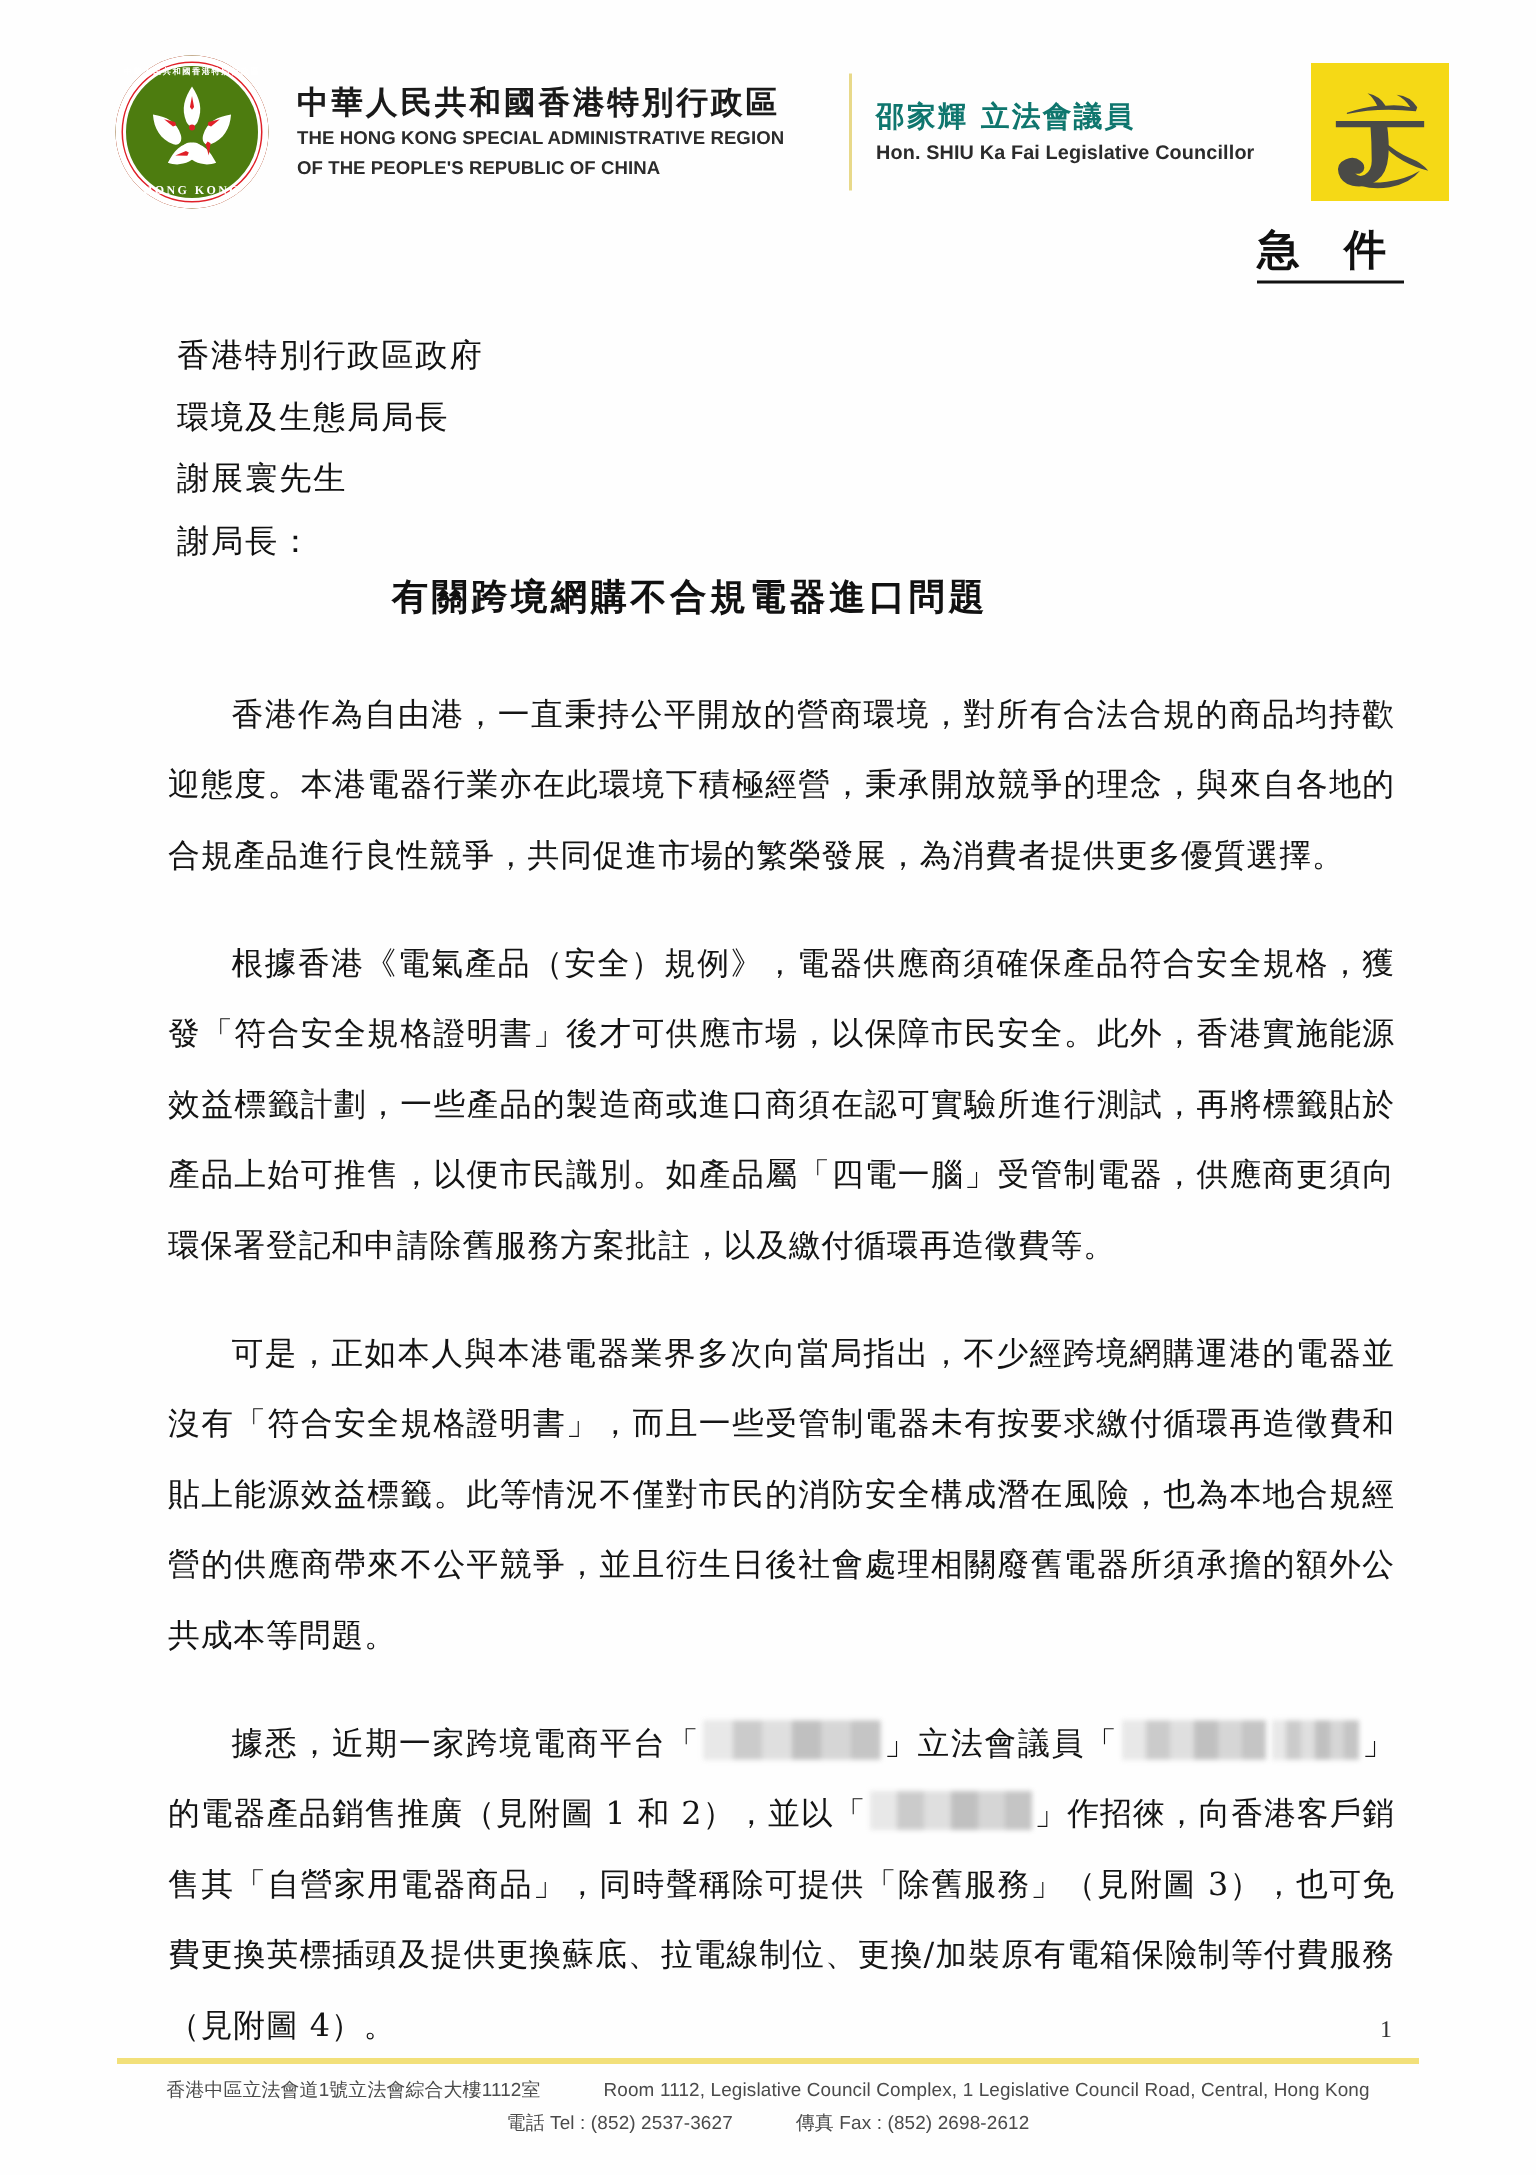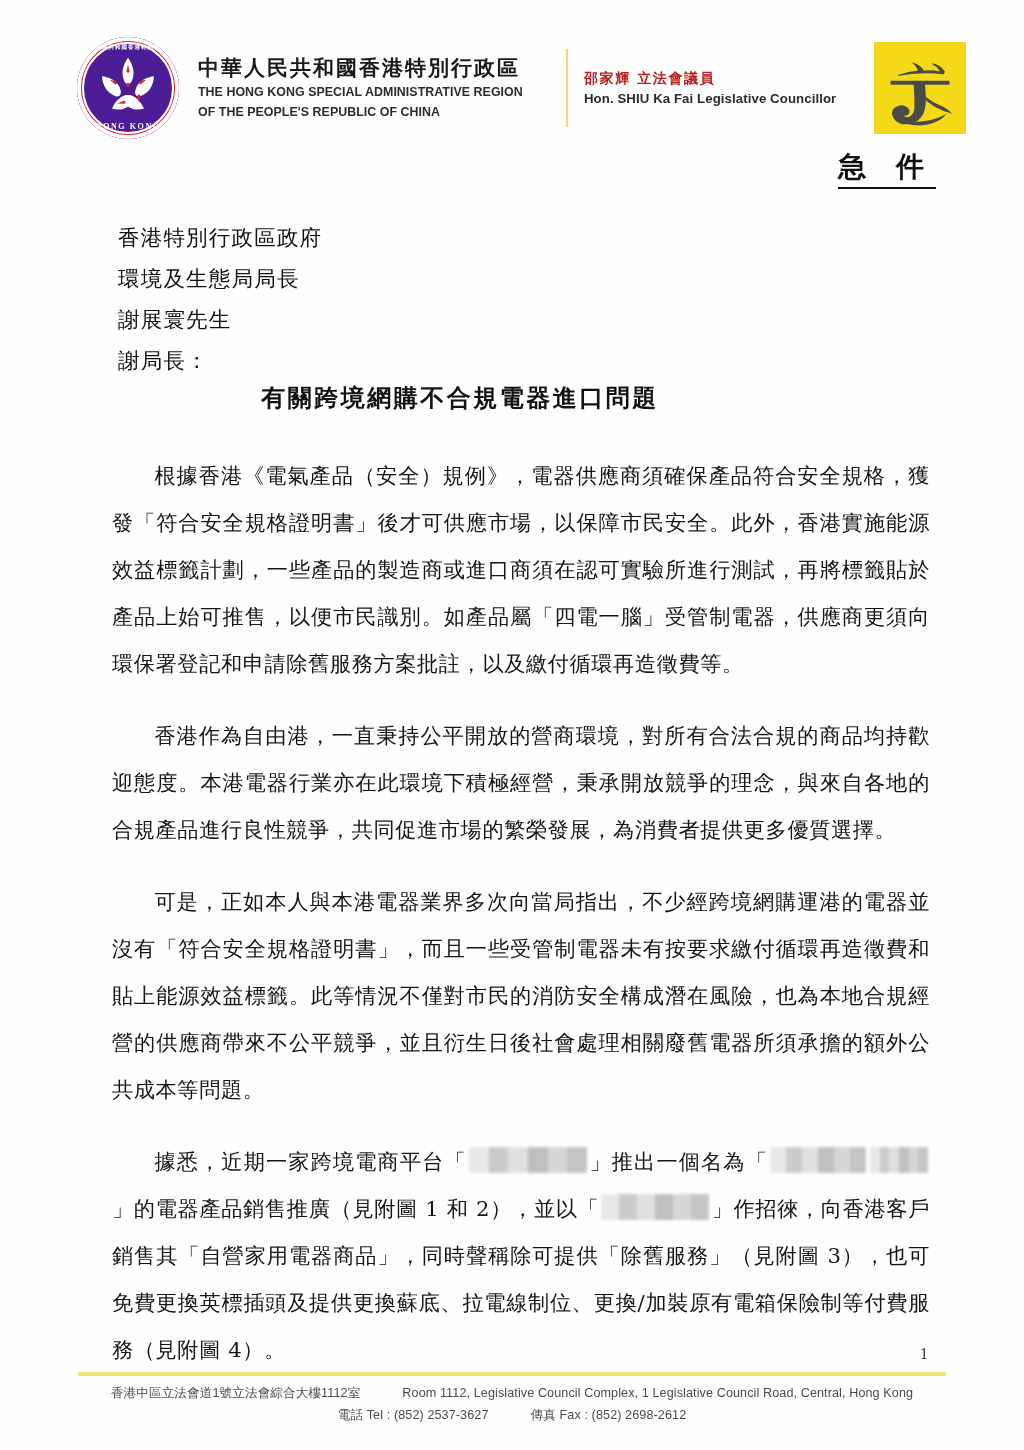--- a/index.html
+++ b/index.html
@@ -38,21 +38,21 @@
     margin-left: 72px;
     display: flex;
     align-items: center;
     justify-content: center;
     flex: none;
   }
   .emblem {
     width: 102px;
     height: 102px;
     border-radius: 50%;
-    background: #4c1d95;
+    background: #4d7c0f;
     position: relative;
     box-shadow: inset 0 0 0 4px #ffffff, inset 0 0 0 6px #e02028;
   }
   .emblem-ring {
     position: absolute;
     inset: 5px;
     border-radius: 50%;
     border: 2.5px solid #ffffff;
   }
   .bauhinia {
@@ -108,24 +108,24 @@
     flex: none;
     margin: 0 16px 0 0;
   }
 
   .person-block {
     flex: 1 1 auto;
     min-width: 0;
   }
   .person-cn {
     font-family: "DejaVu Sans", sans-serif;
-    font-size: 14px;
+    font-size: 19px;
     font-weight: 700;
     letter-spacing: 1.6px;
-    color: #b91c1c;
+    color: #0f766e;
     line-height: 1.25;
     white-space: nowrap;
   }
   .person-en {
     font-family: "Liberation Sans", sans-serif;
     font-size: 13.2px;
     font-weight: 600;
     color: #2b2b2b;
     margin-top: 4px;
     letter-spacing: 0.1px;
@@ -342,27 +342,27 @@
     <div>環境及生態局局長</div>
     <div>謝展寰先生</div>
   </div>
 
   <div class="salutation">謝局長：</div>
 
   <div class="subject">有關跨境網購不合規電器進口問題</div>
 
   <div class="body-area">
 
+    <p class="para">香港作為自由港，一直秉持公平開放的營商環境，對所有合法合規的商品均持歡迎態度。本港電器行業亦在此環境下積極經營，秉承開放競爭的理念，與來自各地的合規產品進行良性競爭，共同促進市場的繁榮發展，為消費者提供更多優質選擇。</p>
+
     <p class="para">根據香港《電氣產品（安全）規例》，電器供應商須確保產品符合安全規格，獲發「符合安全規格證明書」後才可供應市場，以保障市民安全。此外，香港實施能源效益標籤計劃，一些產品的製造商或進口商須在認可實驗所進行測試，再將標籤貼於產品上始可推售，以便市民識別。如產品屬「四電一腦」受管制電器，供應商更須向環保署登記和申請除舊服務方案批註，以及繳付循環再造徵費等。</p>
 
-    <p class="para">香港作為自由港，一直秉持公平開放的營商環境，對所有合法合規的商品均持歡迎態度。本港電器行業亦在此環境下積極經營，秉承開放競爭的理念，與來自各地的合規產品進行良性競爭，共同促進市場的繁榮發展，為消費者提供更多優質選擇。</p>
-
     <p class="para">可是，正如本人與本港電器業界多次向當局指出，不少經跨境網購運港的電器並沒有「符合安全規格證明書」，而且一些受管制電器未有按要求繳付循環再造徵費和貼上能源效益標籤。此等情況不僅對市民的消防安全構成潛在風險，也為本地合規經營的供應商帶來不公平競爭，並且衍生日後社會處理相關廢舊電器所須承擔的額外公共成本等問題。</p>
 
-    <p class="para last"><span>據悉，近期一家跨境電商平台「</span><span class="redact w1"></span><span>」推出一個名為「</span><span class="redact w2"></span><span class="redact w3"></span><span>」的電器產品銷售推廣（見附圖 1 和 2），並以「</span><span class="redact w4"></span><span>」作招徠，向香港客戶銷售其「自營家用電器商品」，同時聲稱除可提供「除舊服務」（見附圖 3），也可免費更換英標插頭及提供更換蘇底、拉電線制位、更換/加裝原有電箱保險制等付費服務（見附圖 4）。</span></p>
+    <p class="para last"><span>據悉，近期一家跨境電商平台「</span><span class="redact w1"></span><span>」立法會議員「</span><span class="redact w2"></span><span class="redact w3"></span><span>」的電器產品銷售推廣（見附圖 1 和 2），並以「</span><span class="redact w4"></span><span>」作招徠，向香港客戶銷售其「自營家用電器商品」，同時聲稱除可提供「除舊服務」（見附圖 3），也可免費更換英標插頭及提供更換蘇底、拉電線制位、更換/加裝原有電箱保險制等付費服務（見附圖 4）。</span></p>
 
   </div>
 
   <div class="page-number">1</div>
   <div class="footer-rule"></div>
   <div class="footer">
     <div class="footer-line1">
       <span class="cn-addr">香港中區立法會道1號立法會綜合大樓1112室</span><span>Room 1112, Legislative Council Complex, 1 Legislative Council Road, Central, Hong Kong</span>
     </div>
     <div class="footer-line2">

